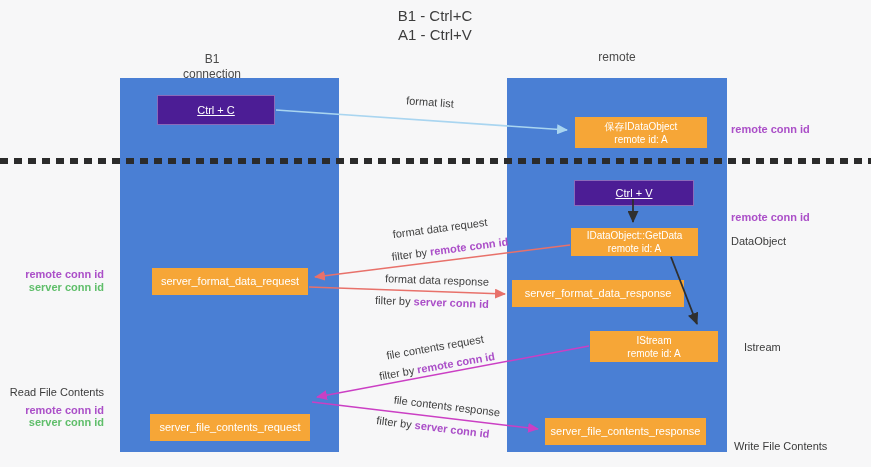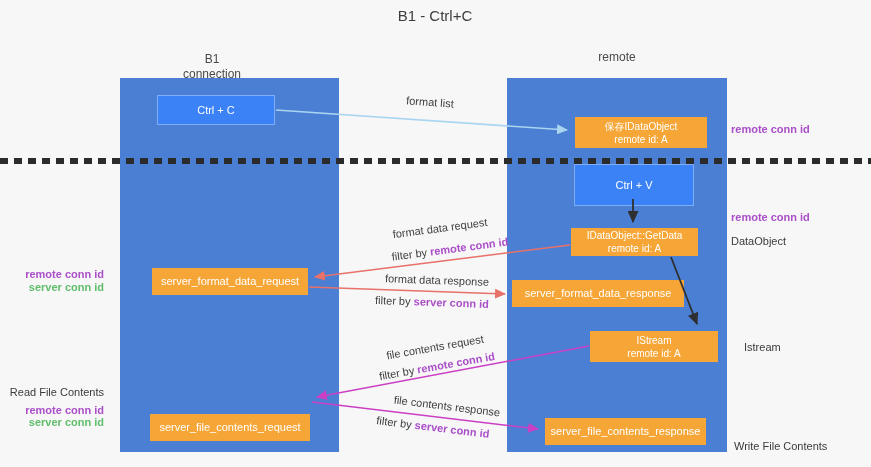--- a/index.html
+++ b/index.html
@@ -10,40 +10,41 @@
   .abs{position:absolute;}
   .center{text-align:center;}
   #title{left:335px;top:6px;width:200px;font-size:15px;line-height:19px;color:#3d3d3d;}
   .lane-header{font-size:12px;line-height:15px;color:#4a4a4a;}
   .lane{background:#4a7fd4;}
   .box{
     display:flex;flex-direction:column;align-items:center;justify-content:center;
     color:#ffffff;font-size:11px;line-height:13px;box-sizing:border-box;white-space:nowrap;
   }
   .box.orange{background:#f6a637;}
-  .box.green{background:#3b82f6;border:1px solid rgba(255,255,255,.35);}
+  .box.green{background:#4c1d95;border:1px solid rgba(255,255,255,.35);text-decoration:underline;}
   .box.two{font-size:10px;}
   .dashed{
     height:6px;background:repeating-linear-gradient(90deg,#2b2b2b 0 8px,transparent 8px 14px);
   }
   .slabel{font-size:11px;white-space:nowrap;}
   .purple{color:#ab4fc8;font-weight:bold;}
   .greentx{color:#5fbe6a;font-weight:bold;}
   .plain{color:#3b3b3b;font-weight:normal;}
   .leftcol{left:4px;width:100px;text-align:right;}
   .alabel{font-size:11px;color:#3e3e3e;white-space:nowrap;text-align:center;}
   svg{position:absolute;left:0;top:0;pointer-events:none;}
 </style>
 </head>
 <body>
 
 <div id="stage">
 
   <div class="abs center" id="title">
     <div>B1 - Ctrl+C</div>
+    <div>A1 - Ctrl+V</div>
   </div>
 
   <div class="abs center lane-header" style="left:152px;top:52px;width:120px;">
     <div>B1</div>
     <div>connection</div>
   </div>
   <div class="abs center lane-header" style="left:557px;top:50px;width:120px;">
     <div>remote</div>
   </div>
 
@@ -54,21 +55,21 @@
 
   <div class="abs box green" style="left:157px;top:95px;width:118px;height:30px;">
     <div>Ctrl + C</div>
   </div>
 
   <div class="abs box orange two" style="left:575px;top:117px;width:132px;height:31px;">
     <div>保存IDataObject</div>
     <div>remote id: A</div>
   </div>
 
-  <div class="abs box green" style="left:574px;top:164px;width:120px;height:42px;">
+  <div class="abs box green" style="left:574px;top:180px;width:120px;height:26px;">
     <div>Ctrl + V</div>
   </div>
 
   <div class="abs box orange two" style="left:571px;top:228px;width:127px;height:28px;">
     <div>IDataObject::GetData</div>
     <div>remote id: A</div>
   </div>
 
   <div class="abs box orange" style="left:152px;top:268px;width:156px;height:27px;">
     <div>server_format_data_request</div>

